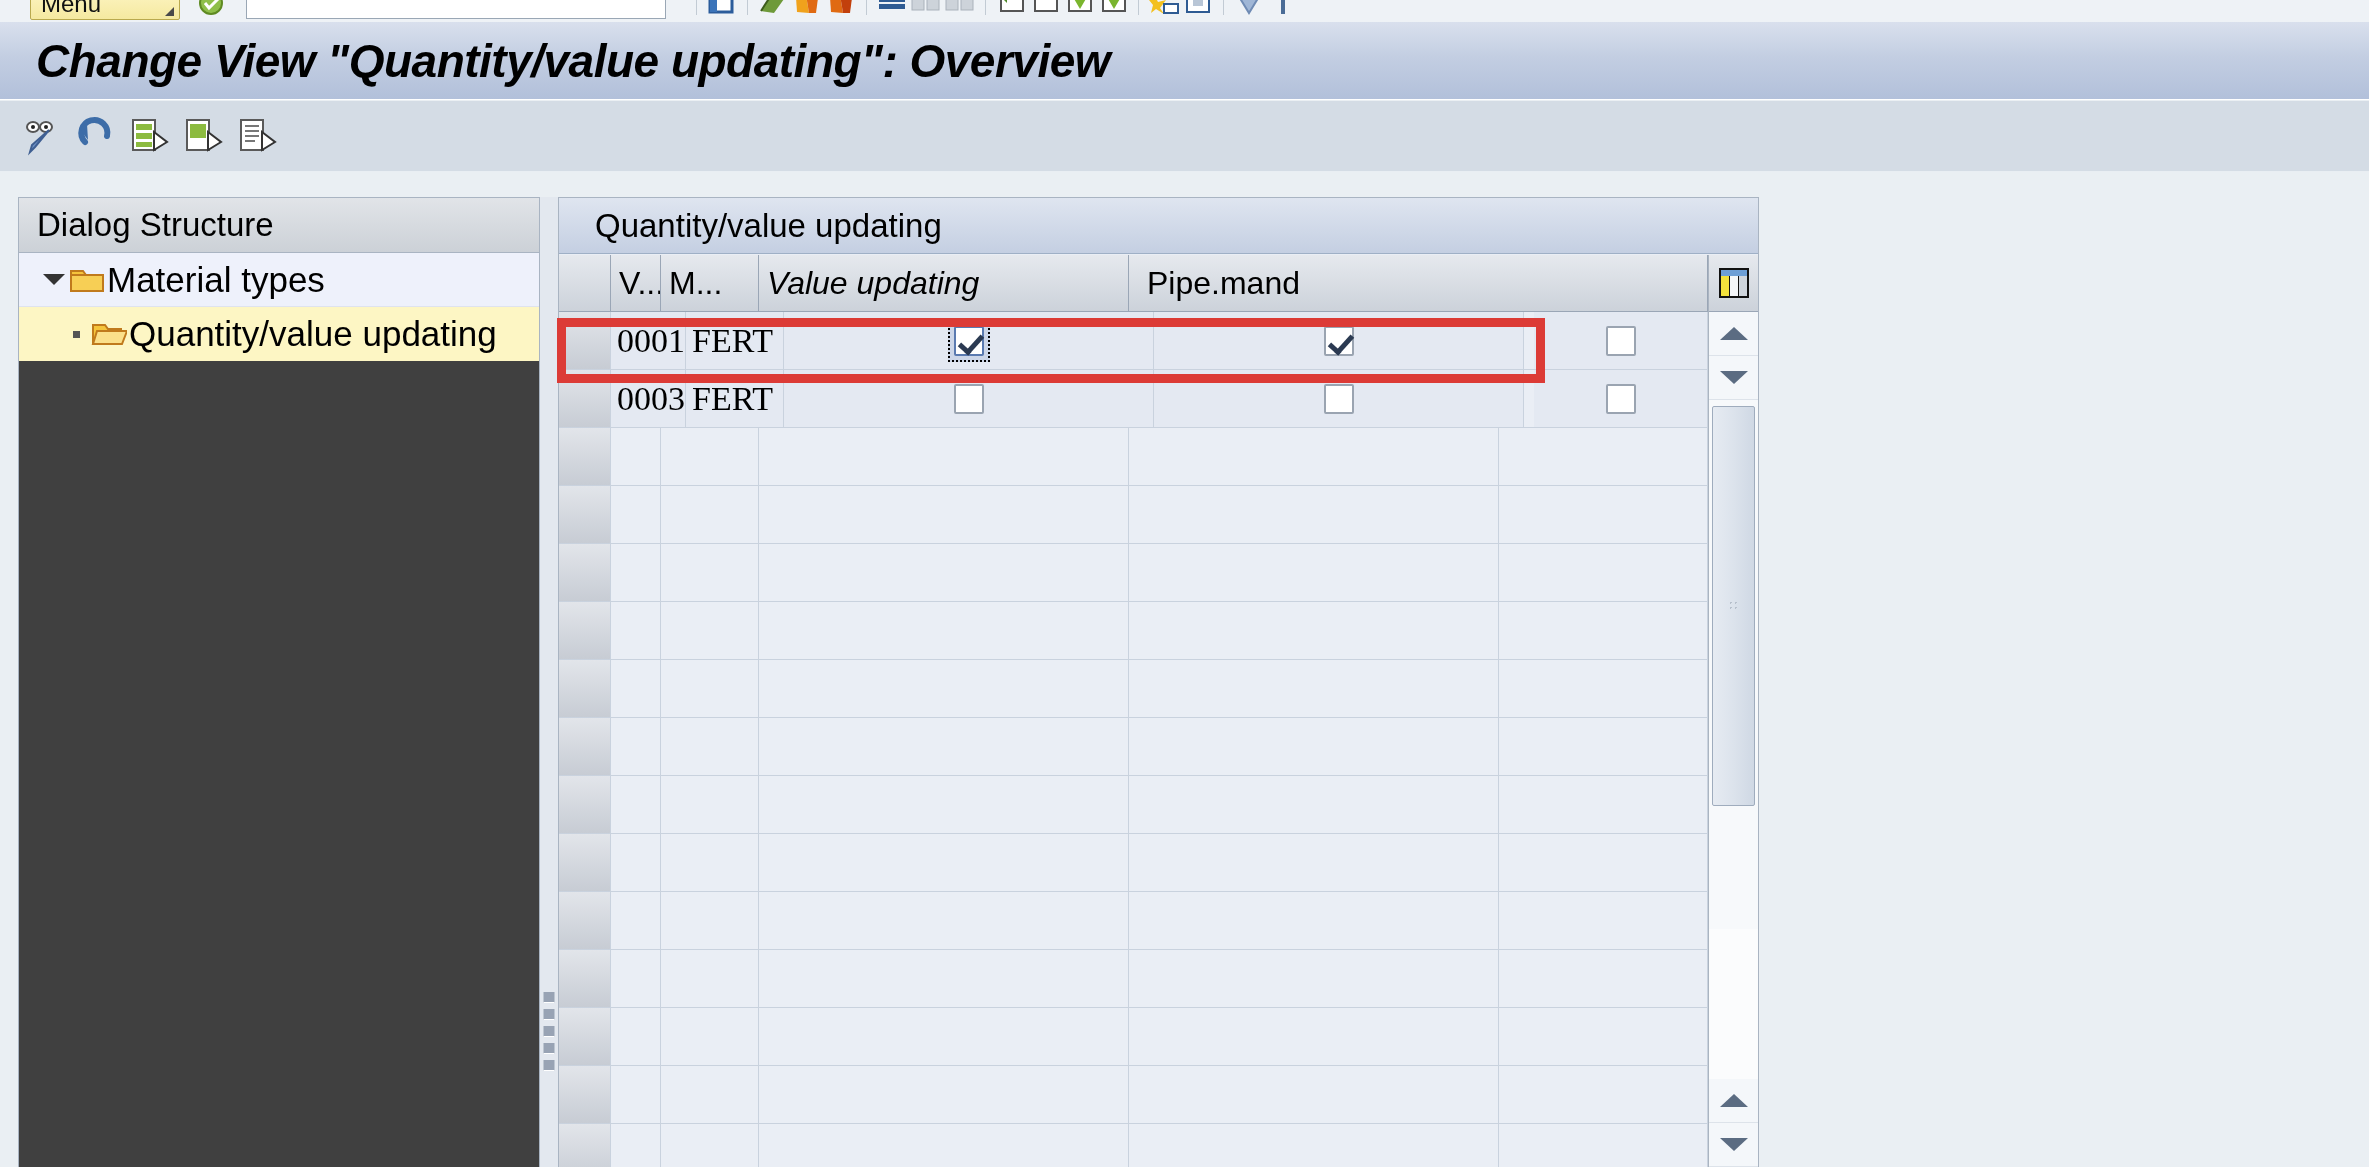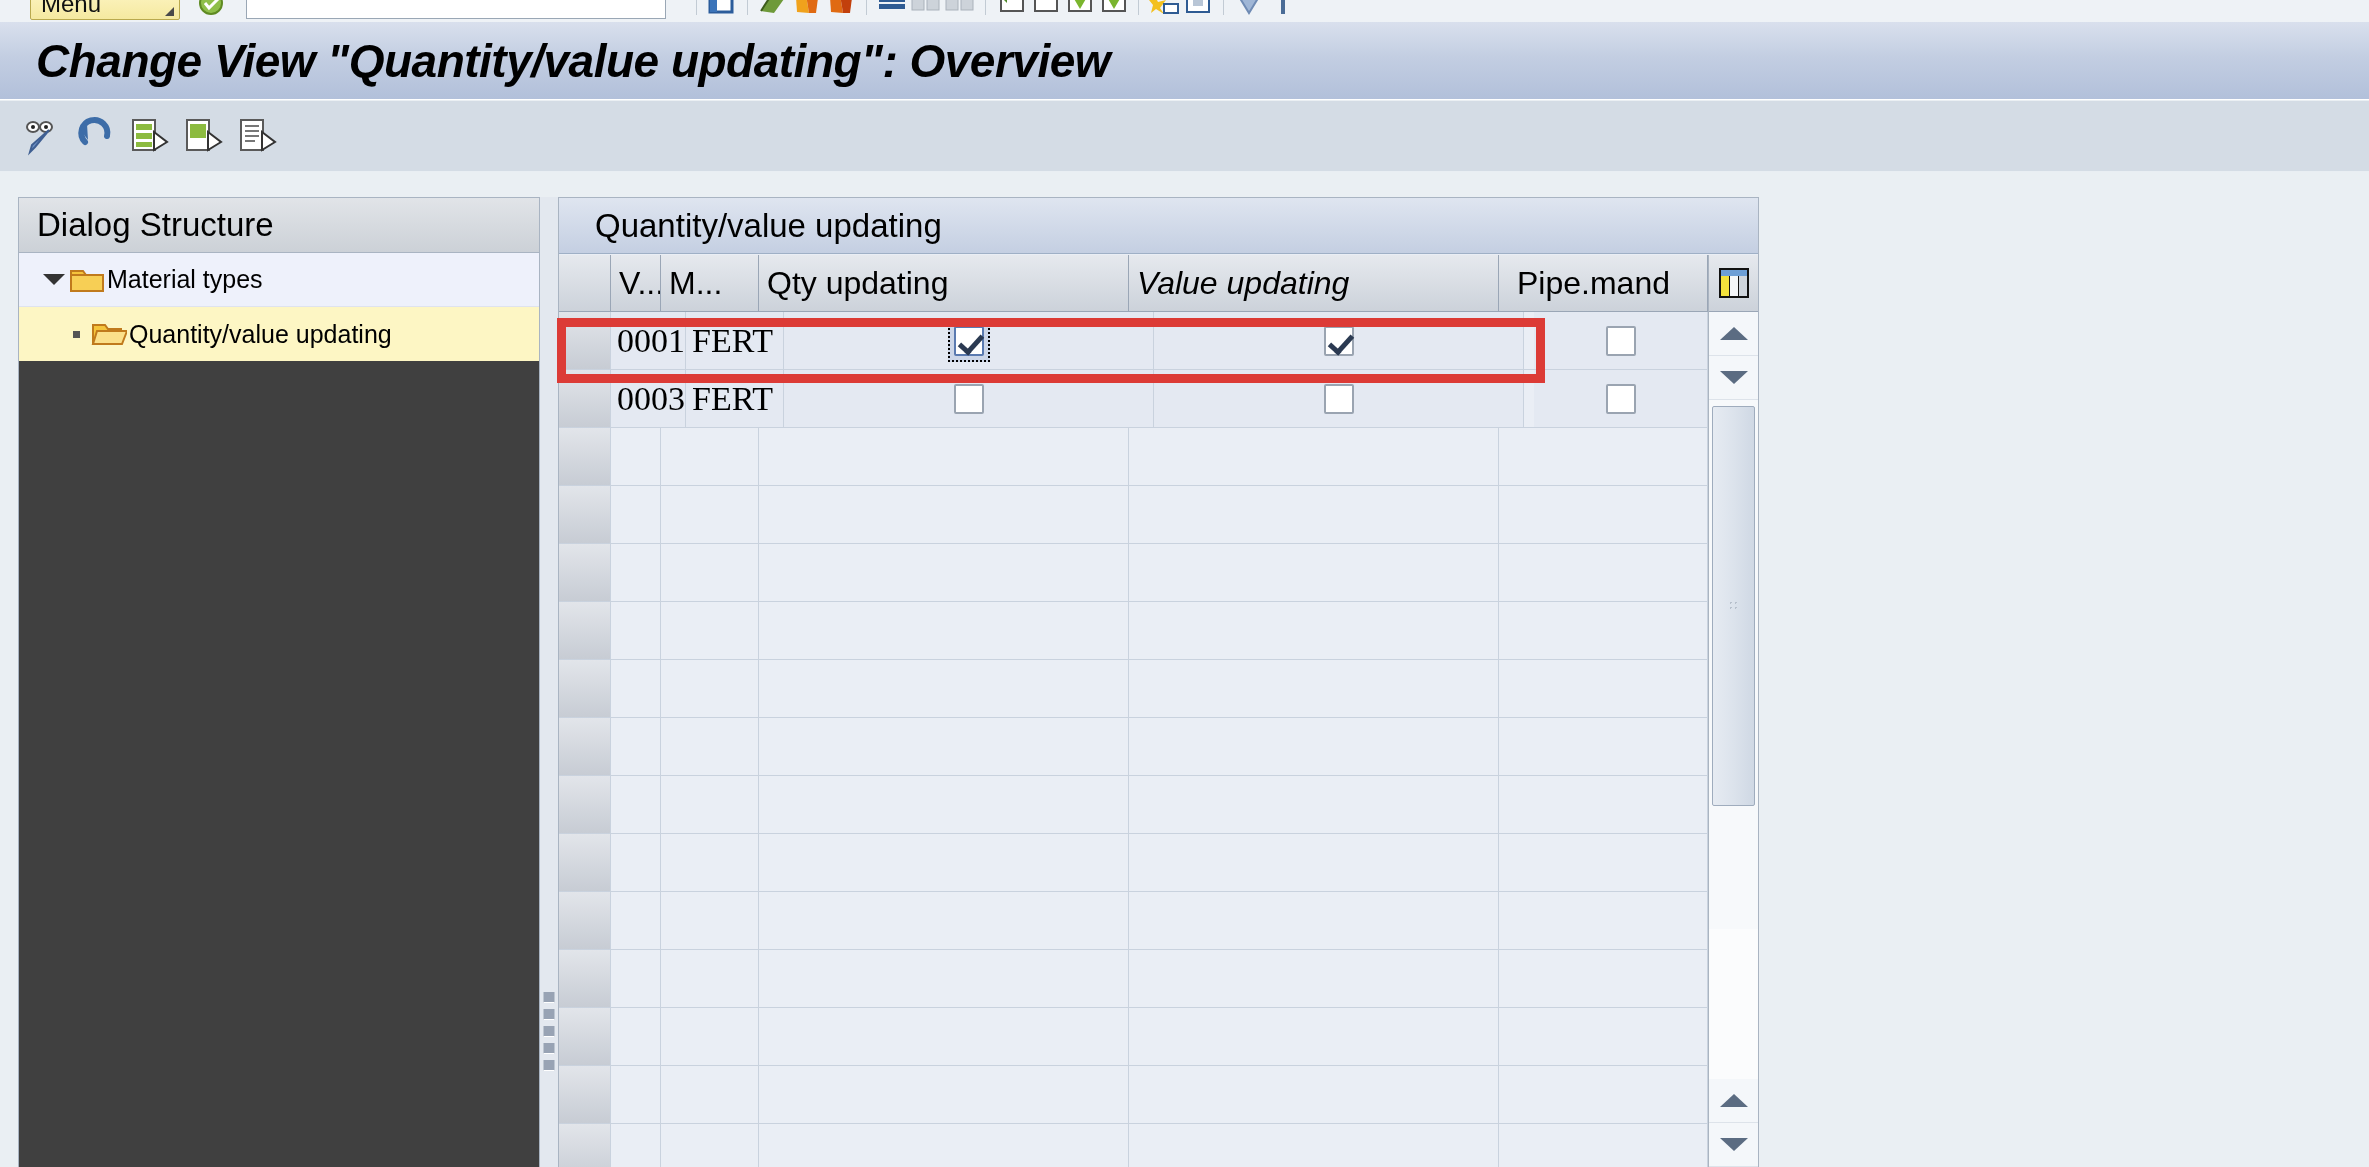--- a/index.html
+++ b/index.html
@@ -73,21 +73,21 @@
   }
   .tree-header {
     height: 55px;
     background: linear-gradient(to bottom, #e1e4e8 0%, #ccd1d7 100%);
     border-bottom: 1px solid #a9b4c2;
     display: flex; align-items: center; padding-left: 18px;
     font-size: 33px; color: #000;
   }
   .tree-row {
     height: 54px; display: flex; align-items: center;
-    font-size: 25px; color: #000; white-space: nowrap; overflow: hidden;
+    font-size: 35px; color: #000; white-space: nowrap; overflow: hidden;
   }
   .tree-row.lvl1 { padding-left: 22px; background: #eef1fb; border-bottom:1px solid #dfe3ee;}
   .tree-row.lvl2 { padding-left: 44px; background: #fdf6c4; }
   .twisty {
     width: 26px; display:flex; align-items:center; justify-content:center;
     flex: 0 0 26px;
   }
   .tw-down { width:0;height:0;border-left:11px solid transparent;border-right:11px solid transparent;border-top:11px solid #333; }
   .tw-dot { width:7px;height:7px;background:#555; }
   .folder { width: 40px; flex: 0 0 40px; display:flex; align-items:center; justify-content:center; }
@@ -417,21 +417,20 @@
   <div class="table-panel">
     <div class="table-title">Quantity/value updating</div>
 
     <div class="grid">
       <div class="grid-main">
 
         <div class="hdr-row">
           <div class="hdr-cell c-sel"></div>
           <div class="hdr-cell c-v">V...</div>
           <div class="hdr-cell c-m">M...</div>
-          <div class="hdr-cell c-qty">Qty updating</div>
           <div class="hdr-cell c-val">Value updating</div>
           <div class="hdr-cell c-pipe">Pipe.mand</div>
         </div>
 
         <div class="data-row">
           <div class="cell c-sel selcol"></div>
           <div class="cell c-v">0001</div>
           <div class="cell c-m">FERT</div>
           <div class="cell c-qty center">
             <span class="cb-focus">

